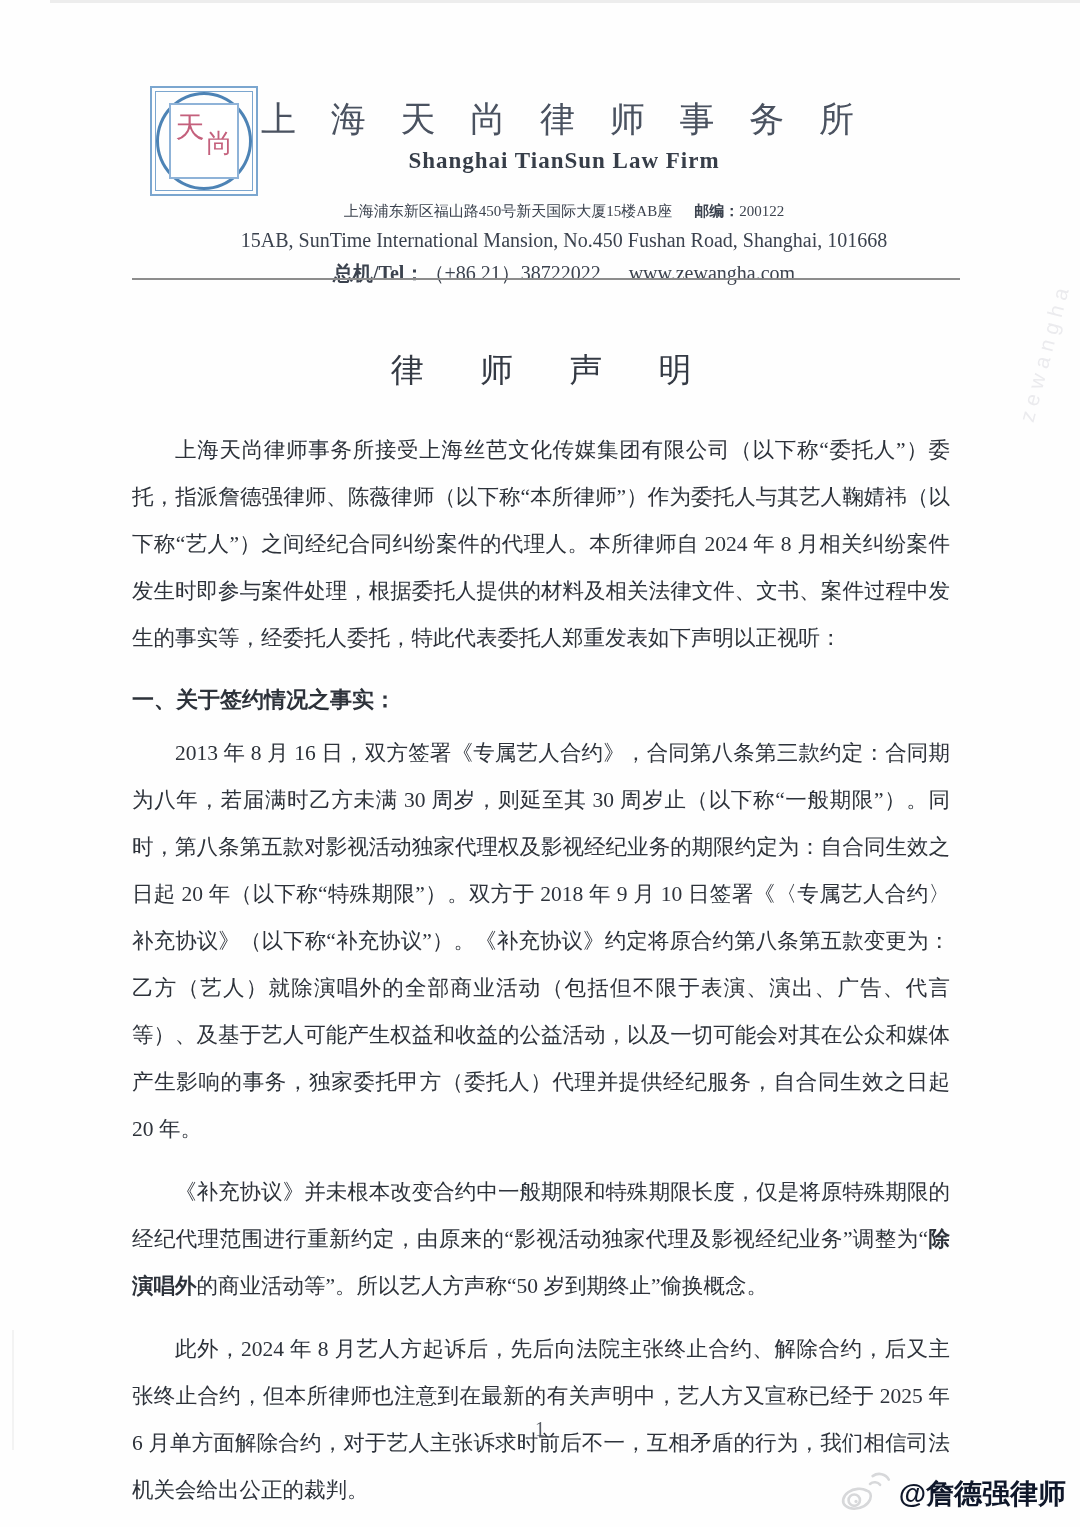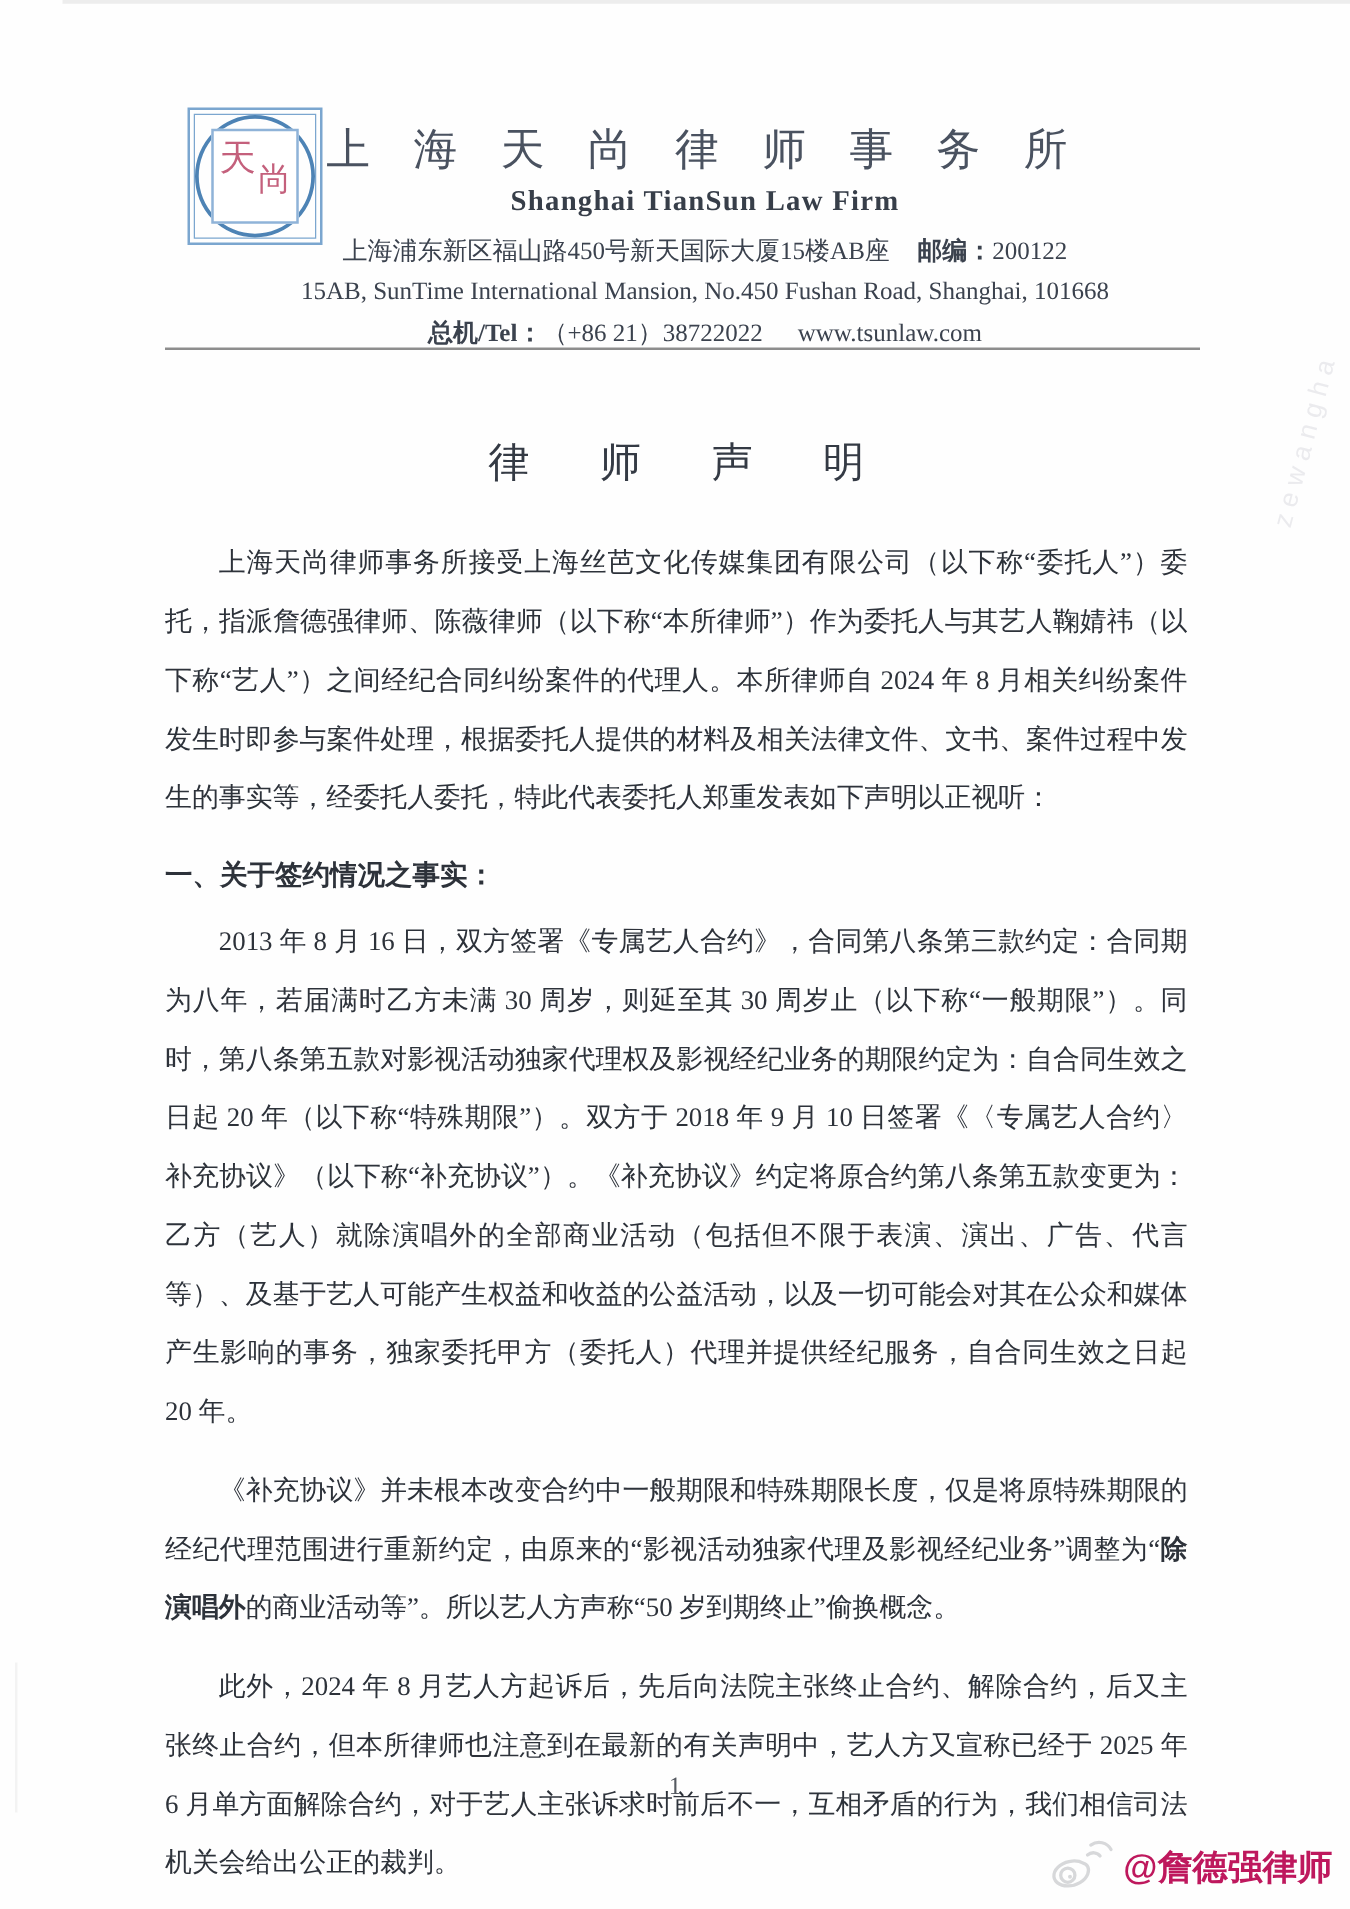--- a/index.html
+++ b/index.html
@@ -20,21 +20,21 @@
   .logo-circle{position:absolute;inset:0px;border:3px solid #4d83b5;border-radius:50%;}
   .logo-inner{position:relative;z-index:2;width:70px;height:76px;background:#fff;
               border:2px solid #8fb3d8;box-sizing:border-box;display:flex;
               align-items:flex-start;justify-content:center;color:#c4607c;
               font-size:29px;line-height:1;padding-top:8px;}
   .logo-inner .c2{margin-top:18px;margin-left:2px;font-size:26px;}
 
   .head-center{text-align:center;padding-left:48px;color:#3b424e;}
   .firm-cn{font-size:35px;letter-spacing:13px;color:#4a5260;}
   .firm-en{font-size:23px;font-weight:bold;margin-top:5px;letter-spacing:1px;color:#373e49;}
-  .addr-cn{font-size:20px;margin-top:13px;}
+  .addr-cn{font-size:15px;margin-top:28px;}
   .addr-cn .lbl{margin-left:22px;}
   .addr-en{font-size:20px;margin-top:8px;}
   .tel-line{font-size:20px;margin-top:8px;}
   .tel-line .site{margin-left:28px;}
   .lbl{font-weight:bold;}
 
   .divider{position:absolute;top:278px;left:132px;width:828px;height:2px;background:#8d8d8d;}
 
   
   .content{position:absolute;top:348px;left:132px;width:818px;color:#2d323a;}
@@ -45,21 +45,21 @@
   .section-heading{font-size:22px;line-height:43px;font-weight:bold;margin:12px 0 9px;}
   .body-p b{font-weight:bold;}
 
   
   .page-num{position:absolute;top:1418px;left:0;width:1080px;text-align:center;
             font-size:20px;color:#555a61;}
   .side-mark{position:absolute;left:905px;top:340px;width:280px;text-align:center;
              transform:rotate(-75deg);color:#ebebee;font-size:21px;letter-spacing:6px;
              font-family:"Liberation Sans","DejaVu Sans",sans-serif;}
   .weibo-watermark{position:absolute;right:14px;bottom:10px;display:flex;align-items:center;
-                   gap:8px;color:#be185d;font-size:28px;font-weight:bold;
+                   gap:8px;color:#0f172a;font-size:28px;font-weight:bold;
                    font-family:"Liberation Sans","DejaVu Sans",sans-serif;}
   .weibo-watermark svg{display:block;}
 </style>
 </head>
 <body>
 
 <div class="page">
   <div class="photo-edge-top"></div>
   <div class="photo-edge-left"></div>
 
@@ -75,21 +75,21 @@
     </div>
 
     <div class="head-center">
       <div class="firm-cn">上 海 天 尚 律 师 事 务 所</div>
       <div class="firm-en">Shanghai TianSun Law Firm</div>
       <div class="addr-cn">
         <span>上海浦东新区福山路450号新天国际大厦15楼AB座</span><b class="lbl">邮编：</b><span>200122</span>
       </div>
       <div class="addr-en">15AB, SunTime International Mansion, No.450 Fushan Road, Shanghai, 101668</div>
       <div class="tel-line">
-        <b class="lbl">总机/Tel：</b><span>（+86 21）38722022</span><span class="site">www.tsunlaw.com</span>
+        <b class="lbl">总机/Tel：</b><span>（+86 21）38722022</span><span class="site">www.zewangha.com</span>
       </div>
     </div>
   </div>
 
   <div class="divider"></div>
 
   <div class="content">
     <h1 class="doc-title">律 师 声 明</h1>
     <p class="body-p">上海天尚律师事务所接受上海丝芭文化传媒集团有限公司（以下称“委托人”）委托，指派詹德强律师、陈薇律师（以下称“本所律师”）作为委托人与其艺人鞠婧祎（以下称“艺人”）之间经纪合同纠纷案件的代理人。本所律师自 2024 年 8 月相关纠纷案件发生时即参与案件处理，根据委托人提供的材料及相关法律文件、文书、案件过程中发生的事实等，经委托人委托，特此代表委托人郑重发表如下声明以正视听：</p>
     <h2 class="section-heading">一、关于签约情况之事实：</h2>

